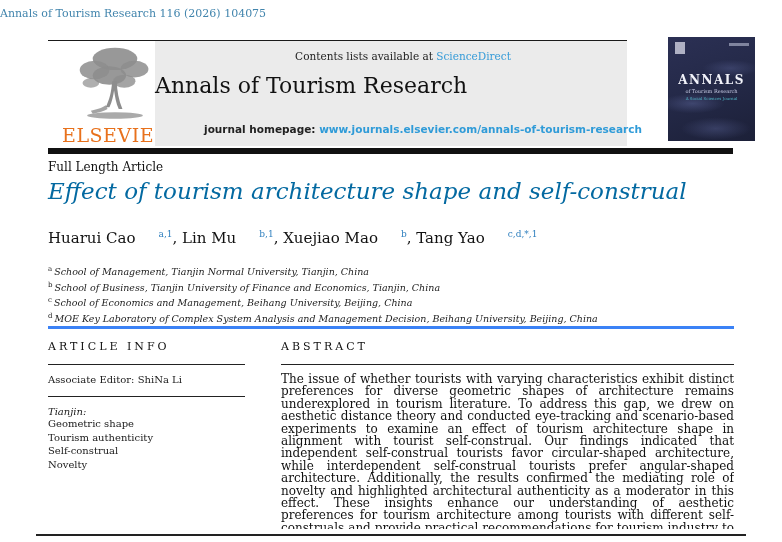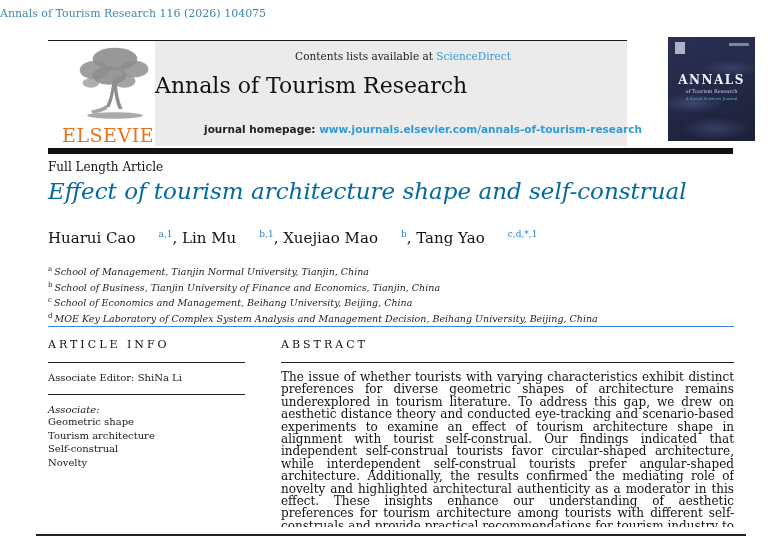--- a/index.html
+++ b/index.html
@@ -49,21 +49,21 @@
   
   .type-label { position:absolute; left:48px; top:160px; font-size:12px; color:#111; }
   .title { position:absolute; left:48px; top:178px; width:660px; font-size:23px; color:#0369a1;font-style:italic; }
   .authors { position:absolute; left:48px; top:229px; width:660px; font-size:15px; color:#111; }
   .authors sup { color:#2e7fbe; font-size:9px;padding-left:23px; }
   .affils { position:absolute; left:48px; top:263px; width:680px;
             font-style:italic; font-size:9.5px; line-height:13.5px; color:#222; }
   .affils sup { font-style:normal; font-size:7px; margin-right:2px; }
   
   .lower { position:absolute; left:48px; top:326px; width:686px;
-           border-top:1px solid #3b82f6; display:flex; gap:36px; padding-top:11px; }
+           border-top:3px solid #3b82f6; display:flex; gap:36px; padding-top:11px; }
   .col-left { width:197px; flex:none; }
   .col-right { flex:1; }
   .sec-heading { font-size:11px; letter-spacing:3px; color:#111; }
   .col-rule { border:none; border-top:1px solid #222; margin-top:11px; }
   .assoc-editor { font-size:10px; margin-top:9px; }
   .kw-label { font-style:italic; font-size:10px; margin-top:9px; }
   .kw-item { font-size:10px; line-height:13.5px; }
   .abstract-text { margin-top:8px; font-size:12px; line-height:12.4px;
                    text-align:justify; max-height:156px; overflow:hidden; color:#111; }
   .rule-bottom { position:absolute; left:36px; top:534px; width:710px; height:2px; background:#222; }
@@ -124,23 +124,23 @@
     <div><sup>c</sup><span>School of Economics and Management, Beihang University, Beijing, China</span></div>
     <div><sup>d</sup><span>MOE Key Laboratory of Complex System Analysis and Management Decision, Beihang University, Beijing, China</span></div>
   </div>
 
   <div class="lower">
     <div class="col-left">
       <div class="sec-heading">ARTICLE INFO</div>
       <hr class="col-rule">
       <div class="assoc-editor">Associate Editor: ShiNa Li</div>
       <hr class="col-rule">
-      <div class="kw-label">Associate:</div>
+      <div class="kw-label">Tianjin:</div>
       <div class="kw-item">Geometric shape</div>
-      <div class="kw-item">Tourism architecture</div>
+      <div class="kw-item">Tourism authenticity</div>
       <div class="kw-item">Self-construal</div>
       <div class="kw-item">Novelty</div>
     </div>
     <div class="col-right">
       <div class="sec-heading">ABSTRACT</div>
       <hr class="col-rule">
       <div class="abstract-text">The issue of whether tourists with varying characteristics exhibit distinct preferences for diverse geometric shapes of architecture remains underexplored in tourism literature. To address this gap, we drew on aesthetic distance theory and conducted eye-tracking and scenario-based experiments to examine an effect of tourism architecture shape in alignment with tourist self-construal. Our findings indicated that independent self-construal tourists favor circular-shaped architecture, while interdependent self-construal tourists prefer angular-shaped architecture. Additionally, the results confirmed the mediating role of novelty and highlighted architectural authenticity as a moderator in this effect. These insights enhance our understanding of aesthetic preferences for tourism architecture among tourists with different self-construals and provide practical recommendations for tourism industry to tailor specific architectural shapes to increase tourists' travel intentions.</div>
     </div>
   </div>
 

